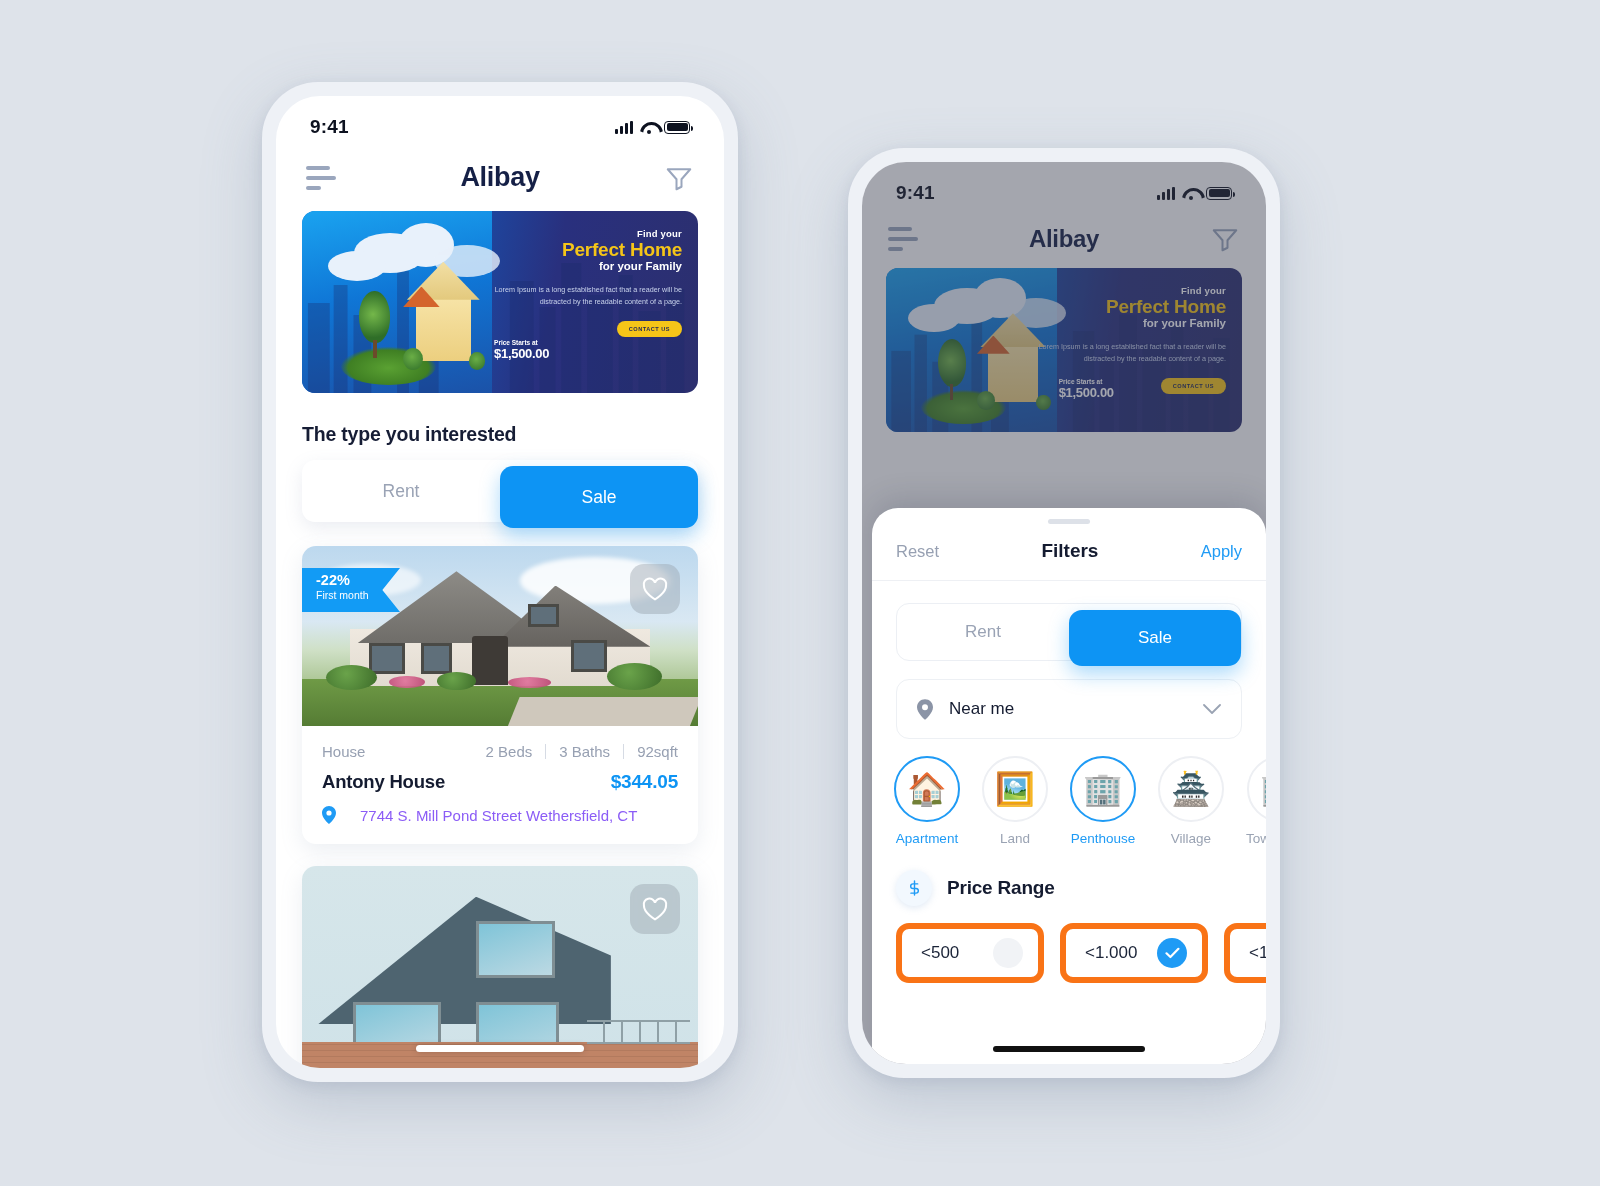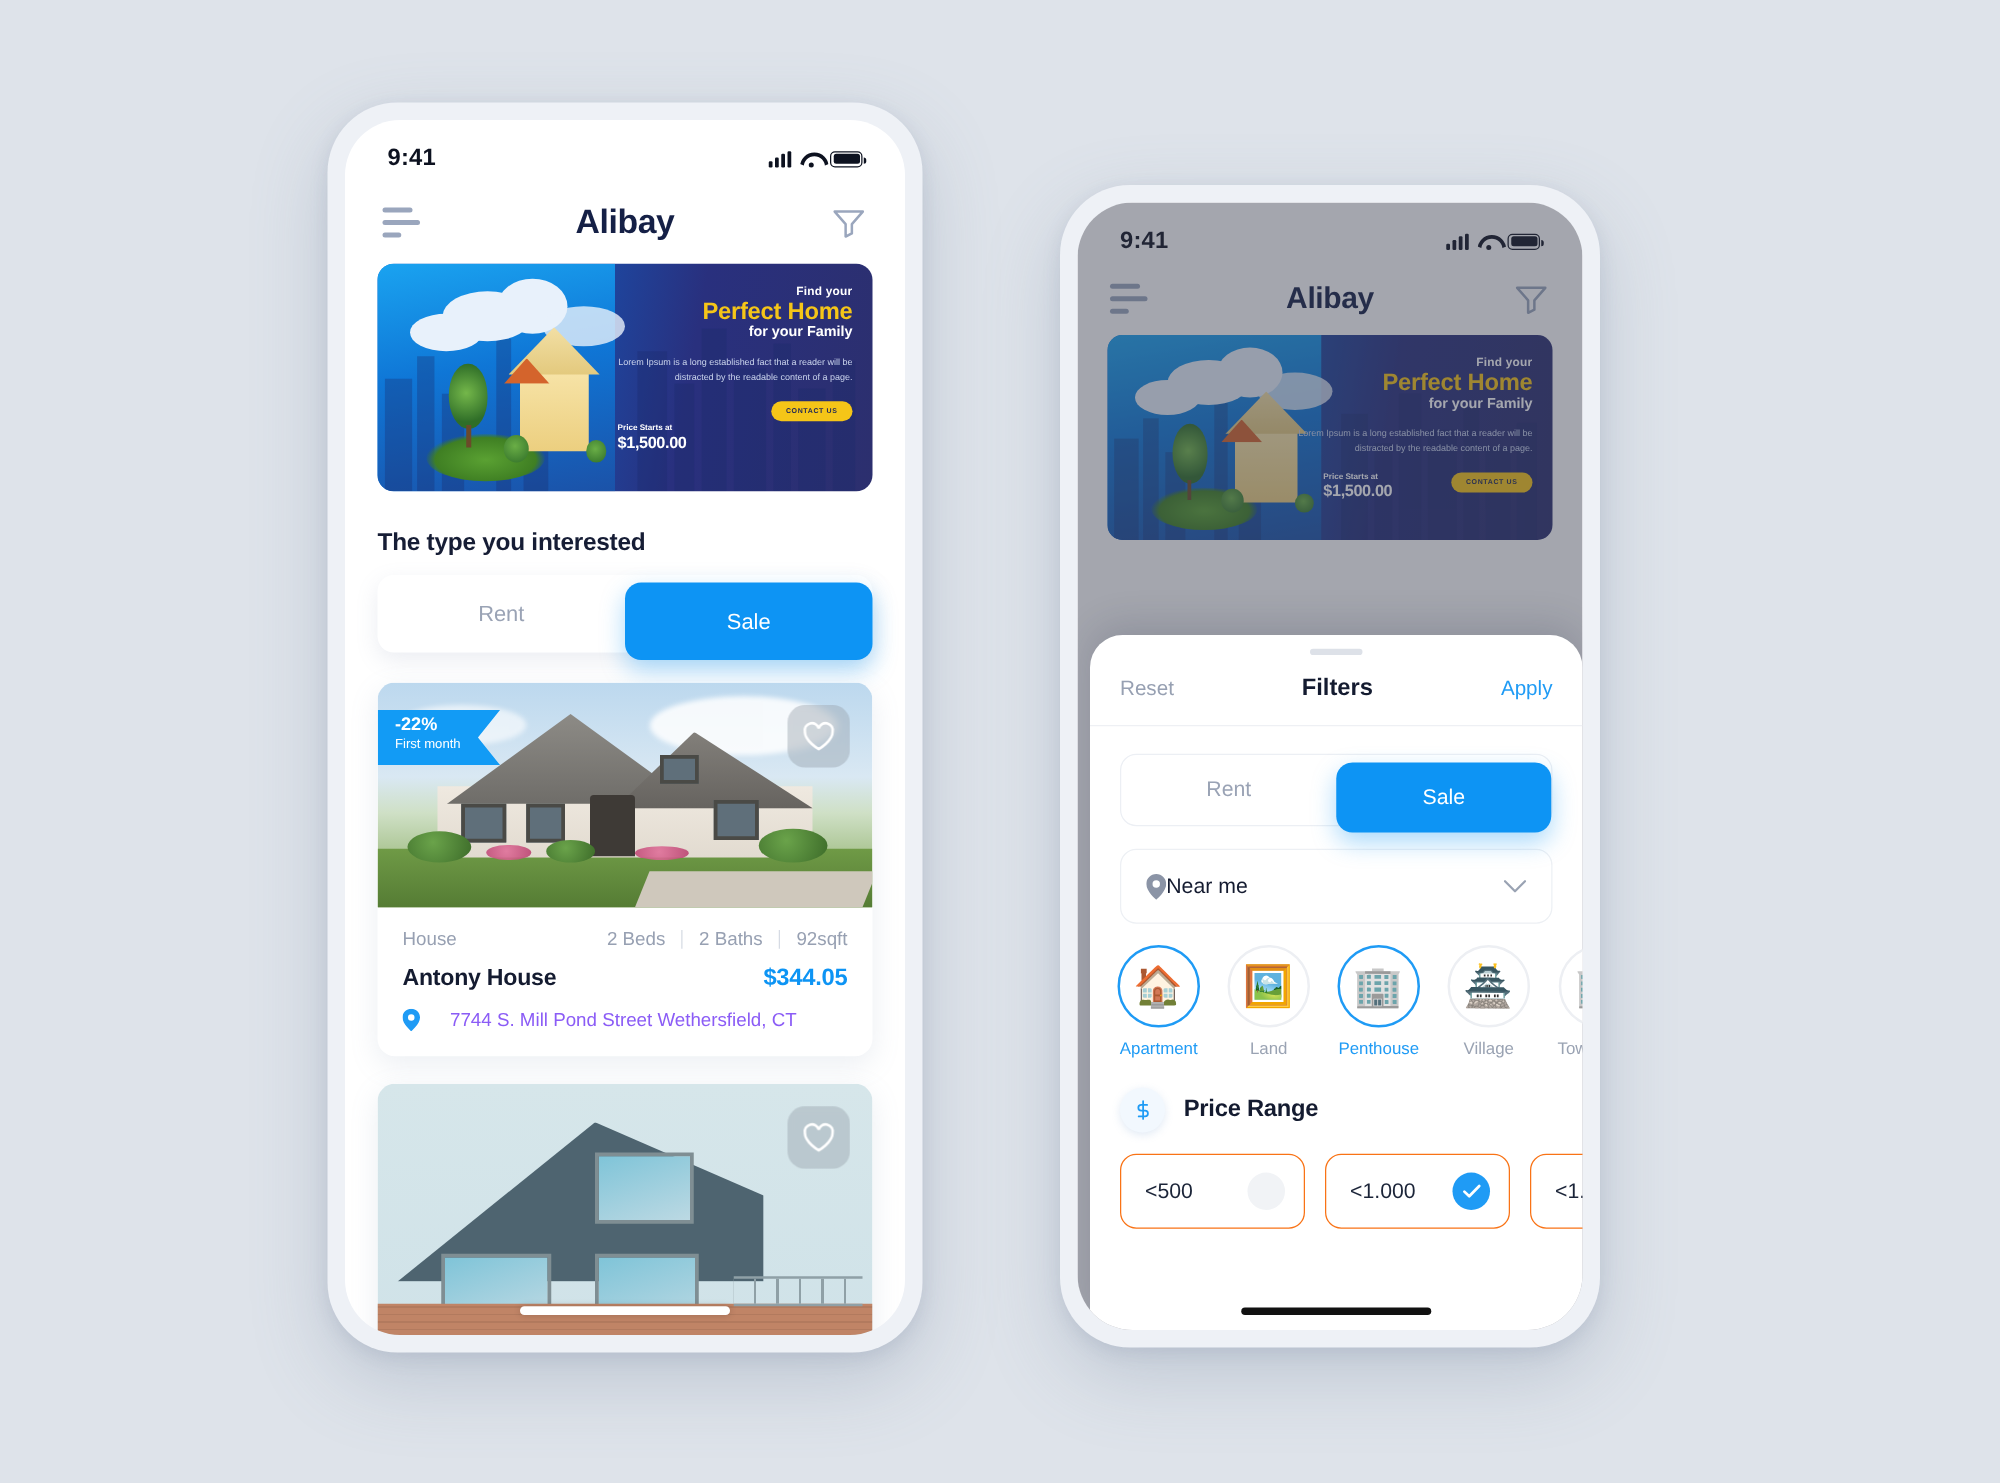--- a/index.html
+++ b/index.html
@@ -338,21 +338,21 @@
 
   .sheet-body { padding: 22px 24px 0 24px; }
   .segment2 {
     height: 58px; border:1px solid #eceff4; border-radius: 13px;
     display:flex; align-items:center; background:#fff;
   }
   .segment2 .seg-opt { font-size: 17px; }
 
   .select-box {
     margin-top: 18px; height: 60px; border:1px solid #edf0f4; border-radius: 13px;
-    display:flex; align-items:center; padding: 18px 20px; cursor:pointer;
+    display:flex; align-items:center; padding: 18px 20px; gap: 16px; cursor:pointer;
   }
   .select-box .sel-label { flex:1; font-size: 17px; color:#141b30; }
 
   .sec-head {
     display:flex; align-items:center; gap: 15px; margin-top: 24px;
   }
   .sec-ic {
     width: 36px; height: 36px; border-radius: 50%;
     background: #f2f8fe; display:flex; align-items:center; justify-content:center;
     box-shadow: 0 2px 7px rgba(120,160,210,0.22);
@@ -371,21 +371,21 @@
     border: 2px solid #edeff3; background:#fff;
     display:flex; align-items:center; justify-content:center; font-size: 32px;
   }
   .cat.selected .cat-circle { border-color:#1f9bf5; }
   .cat-label { font-size: 13.5px; color:#9aa3b3; white-space:nowrap; }
   .cat.selected .cat-label { color:#1f9bf5; }
 
   .price-row { display:flex; gap: 16px; margin-top: 17px; }
   .price-chip {
     flex: 0 0 auto; width: 148px; height: 60px;
-    border: 1px solid #f97316; border-radius: 13px;
+    border: 6px solid #f97316; border-radius: 13px;
     display:flex; align-items:center; justify-content:space-between;
     padding: 0 15px 0 19px; cursor:pointer;
   }
   .pc-label { font-size: 17px; color:#1b2438; }
   .pc-dot {
     width: 30px; height: 30px; border-radius: 50%; background:#f1f3f6;
     display:flex; align-items:center; justify-content:center;
   }
   .pc-dot.checked { background:#1f9bf5; }
   .pc-dot svg { display:none; }
@@ -515,21 +515,21 @@
               <path d="M12 20.5C12 20.5 1.8 14.6 1.8 7.9A5.1 5.1 0 0 1 12 5.3 5.1 5.1 0 0 1 22.2 7.9C22.2 14.6 12 20.5 12 20.5Z"></path>
             </svg>
           </div>
         </div>
         <div class="card-body">
           <div class="card-meta">
             <span>House</span>
             <span class="specs">
               <span>2 Beds</span>
               <span class="divider"></span>
-              <span>2 Baths</span>
+              <span>3 Baths</span>
               <span class="divider"></span>
               <span>92sqft</span>
             </span>
           </div>
           <div class="card-row2">
             <span class="card-name">Antony House</span>
             <span class="card-price">$344.05</span>
           </div>
           <div class="card-addr">
             <svg width="14" height="18" viewBox="0 0 14 18">

